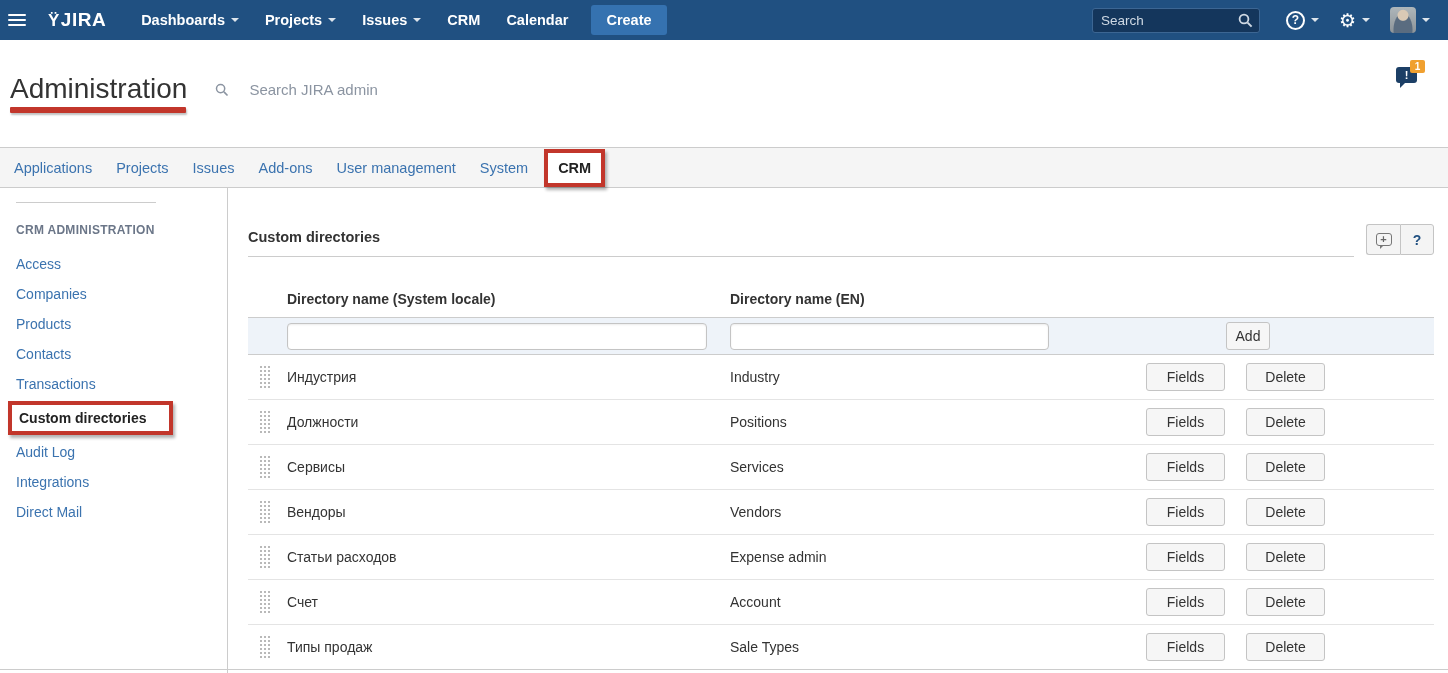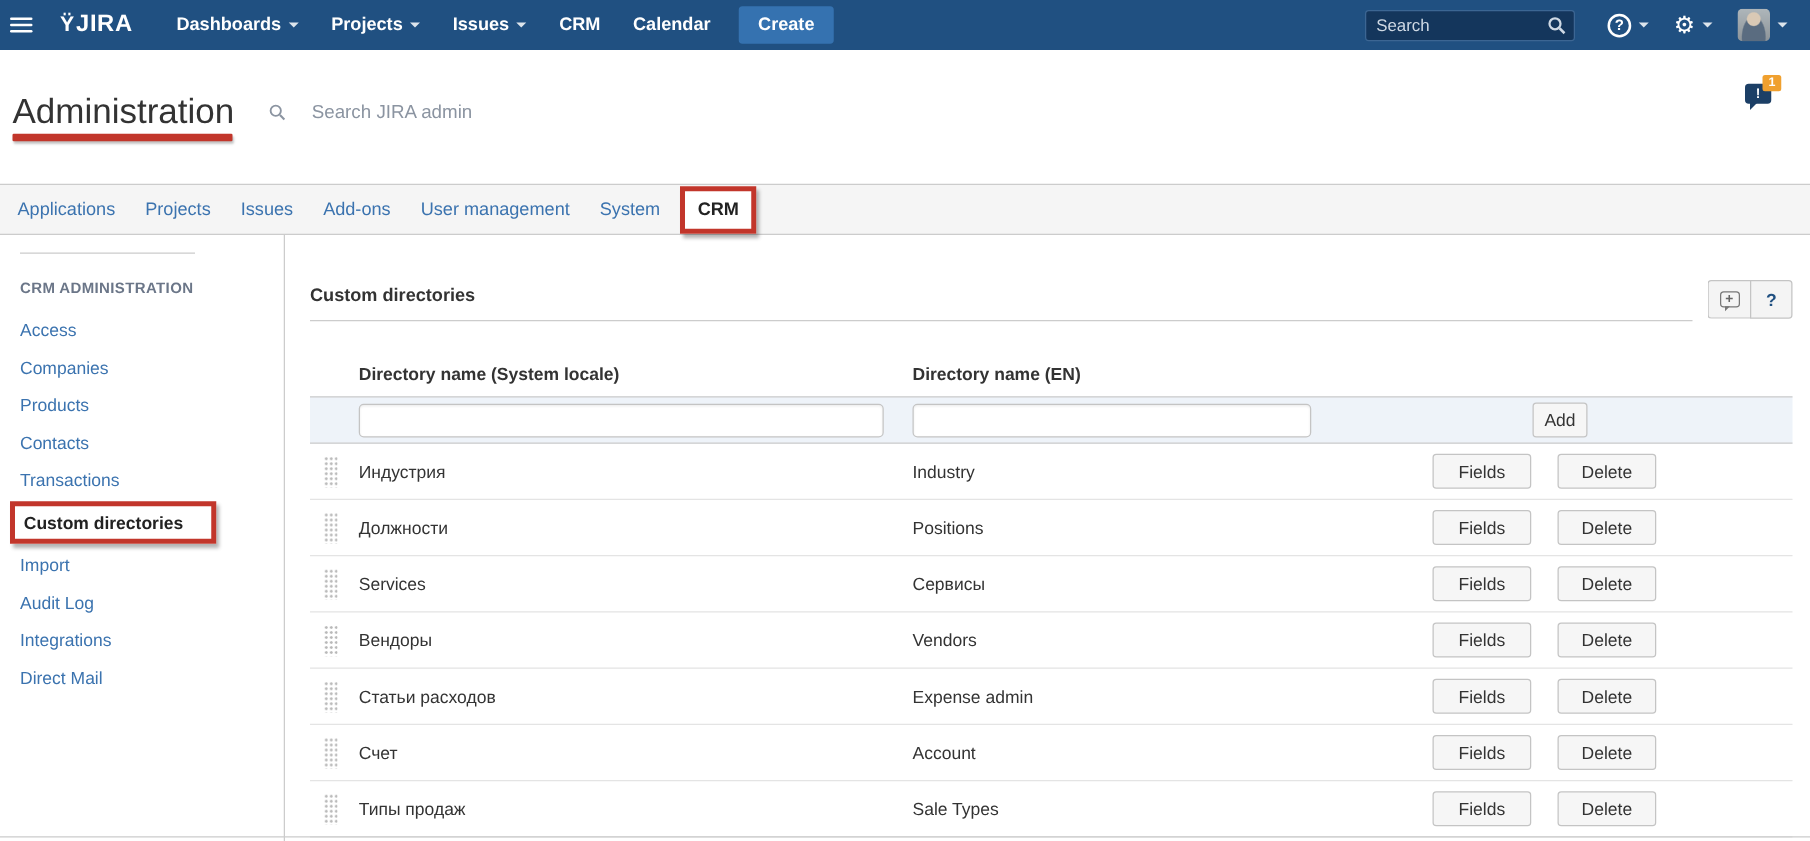--- a/index.html
+++ b/index.html
@@ -215,23 +215,20 @@
           <div class="side-item">Products</div>
         </div>
         <div>
           <div class="side-item">Contacts</div>
         </div>
         <div>
           <div class="side-item">Transactions</div>
         </div>
         <div><div class="side-item active">Custom directories</div></div>
         <div>
-          <div class="side-item">Import</div>
-        </div>
-        <div>
           <div class="side-item">Audit Log</div>
         </div>
         <div>
           <div class="side-item">Integrations</div>
         </div>
         <div>
           <div class="side-item">Direct Mail</div>
         </div>
       </div>
   </div>
@@ -276,22 +273,22 @@
               <div class="drag-handle"></div>
             </div>
             <div class="cell-text">Должности</div>
             <div class="cell-text">Positions</div>
             <div><button class="btn btn-fields">Fields</button><button class="btn btn-delete">Delete</button></div>
           </div>
           <div class="t-grid t-row">
             <div>
               <div class="drag-handle"></div>
             </div>
+            <div class="cell-text">Сервисы</div>
             <div class="cell-text">Services</div>
-            <div class="cell-text">Сервисы</div>
             <div><button class="btn btn-fields">Fields</button><button class="btn btn-delete">Delete</button></div>
           </div>
           <div class="t-grid t-row">
             <div>
               <div class="drag-handle"></div>
             </div>
             <div class="cell-text">Вендоры</div>
             <div class="cell-text">Vendors</div>
             <div><button class="btn btn-fields">Fields</button><button class="btn btn-delete">Delete</button></div>
           </div>

